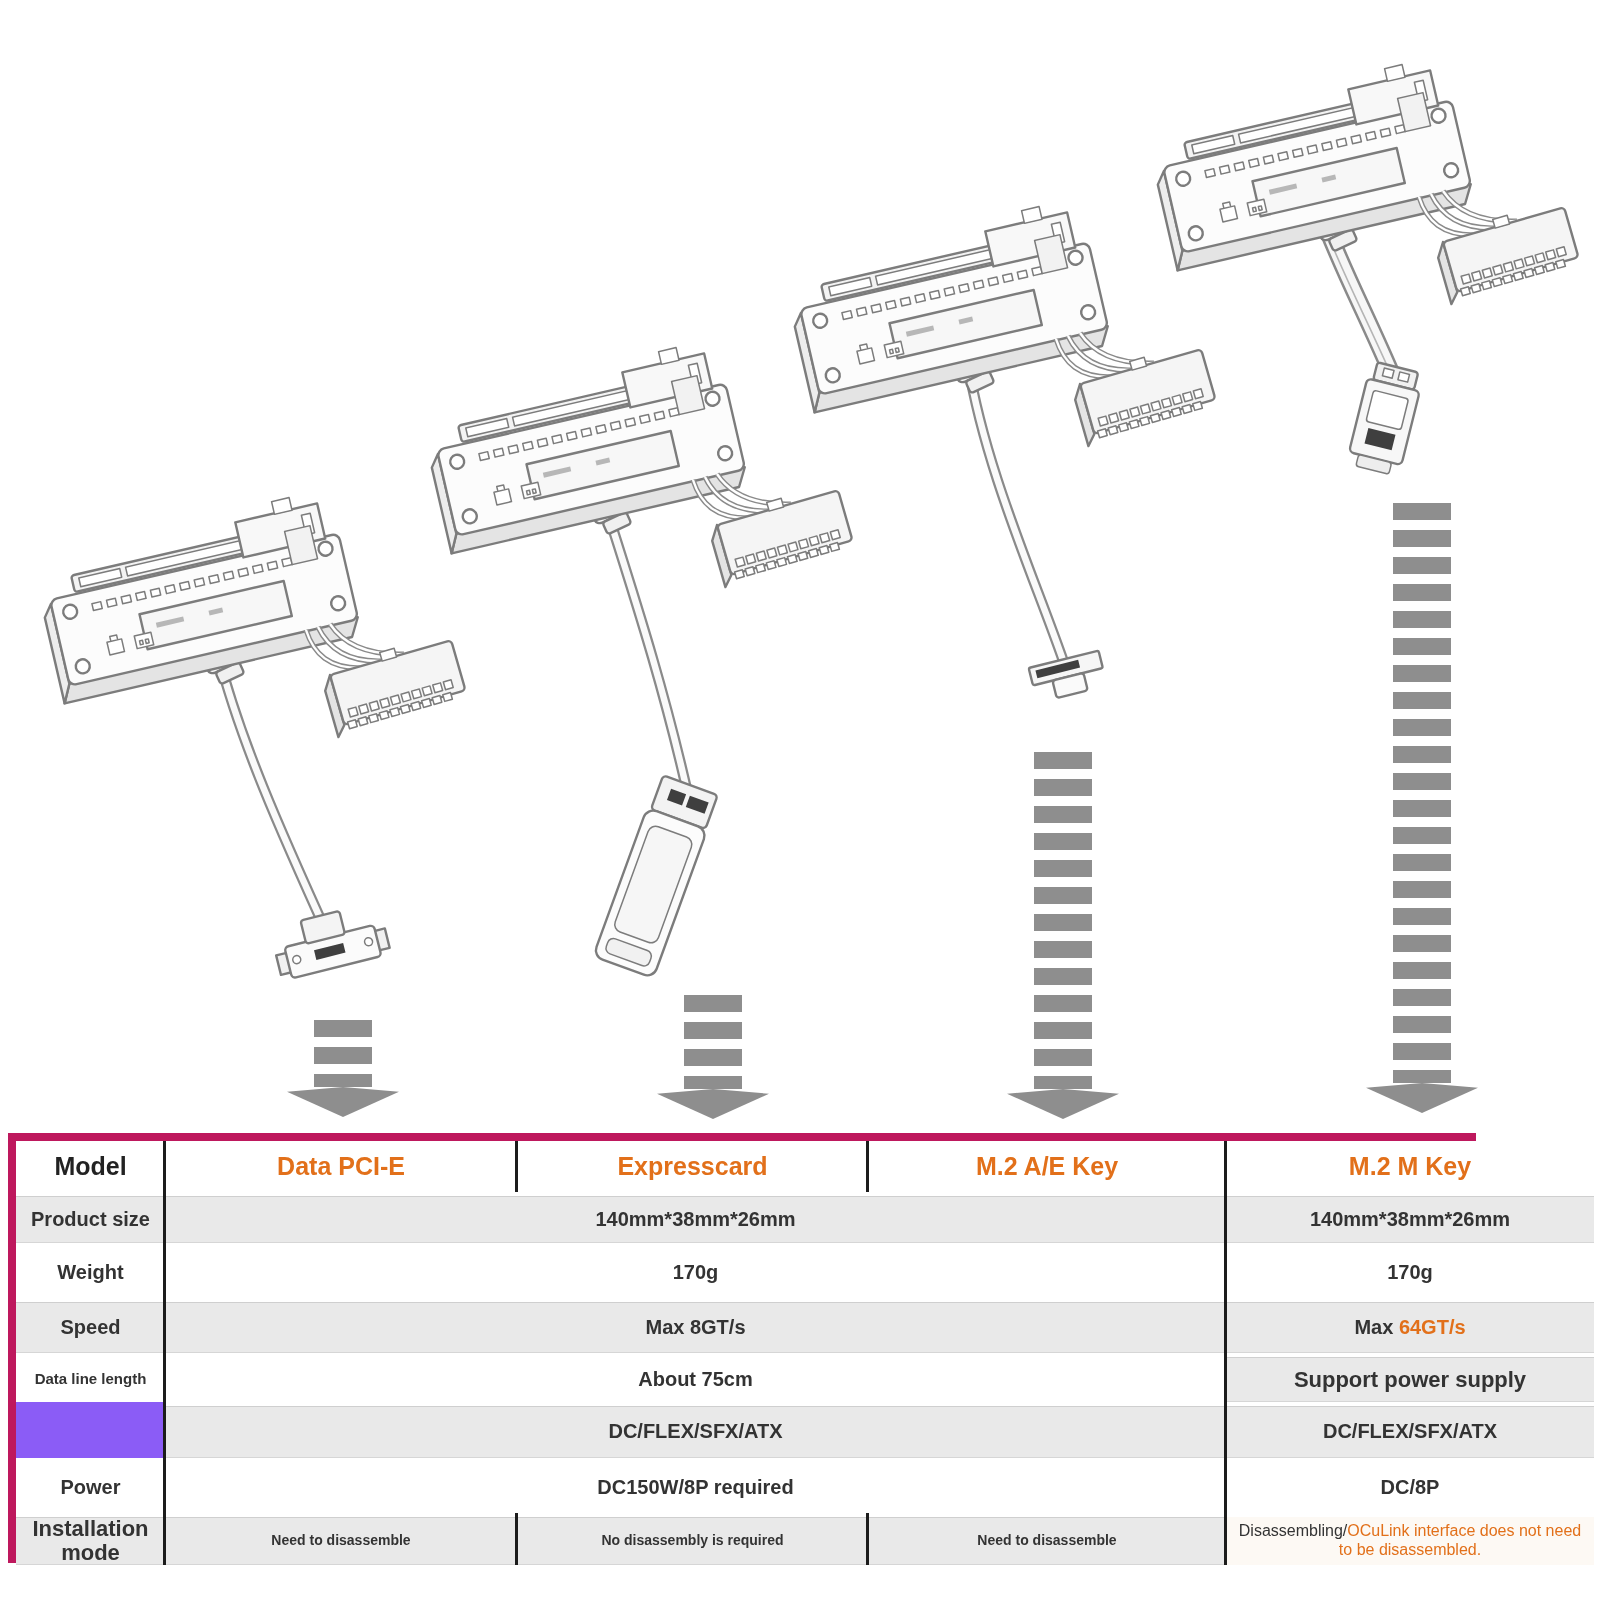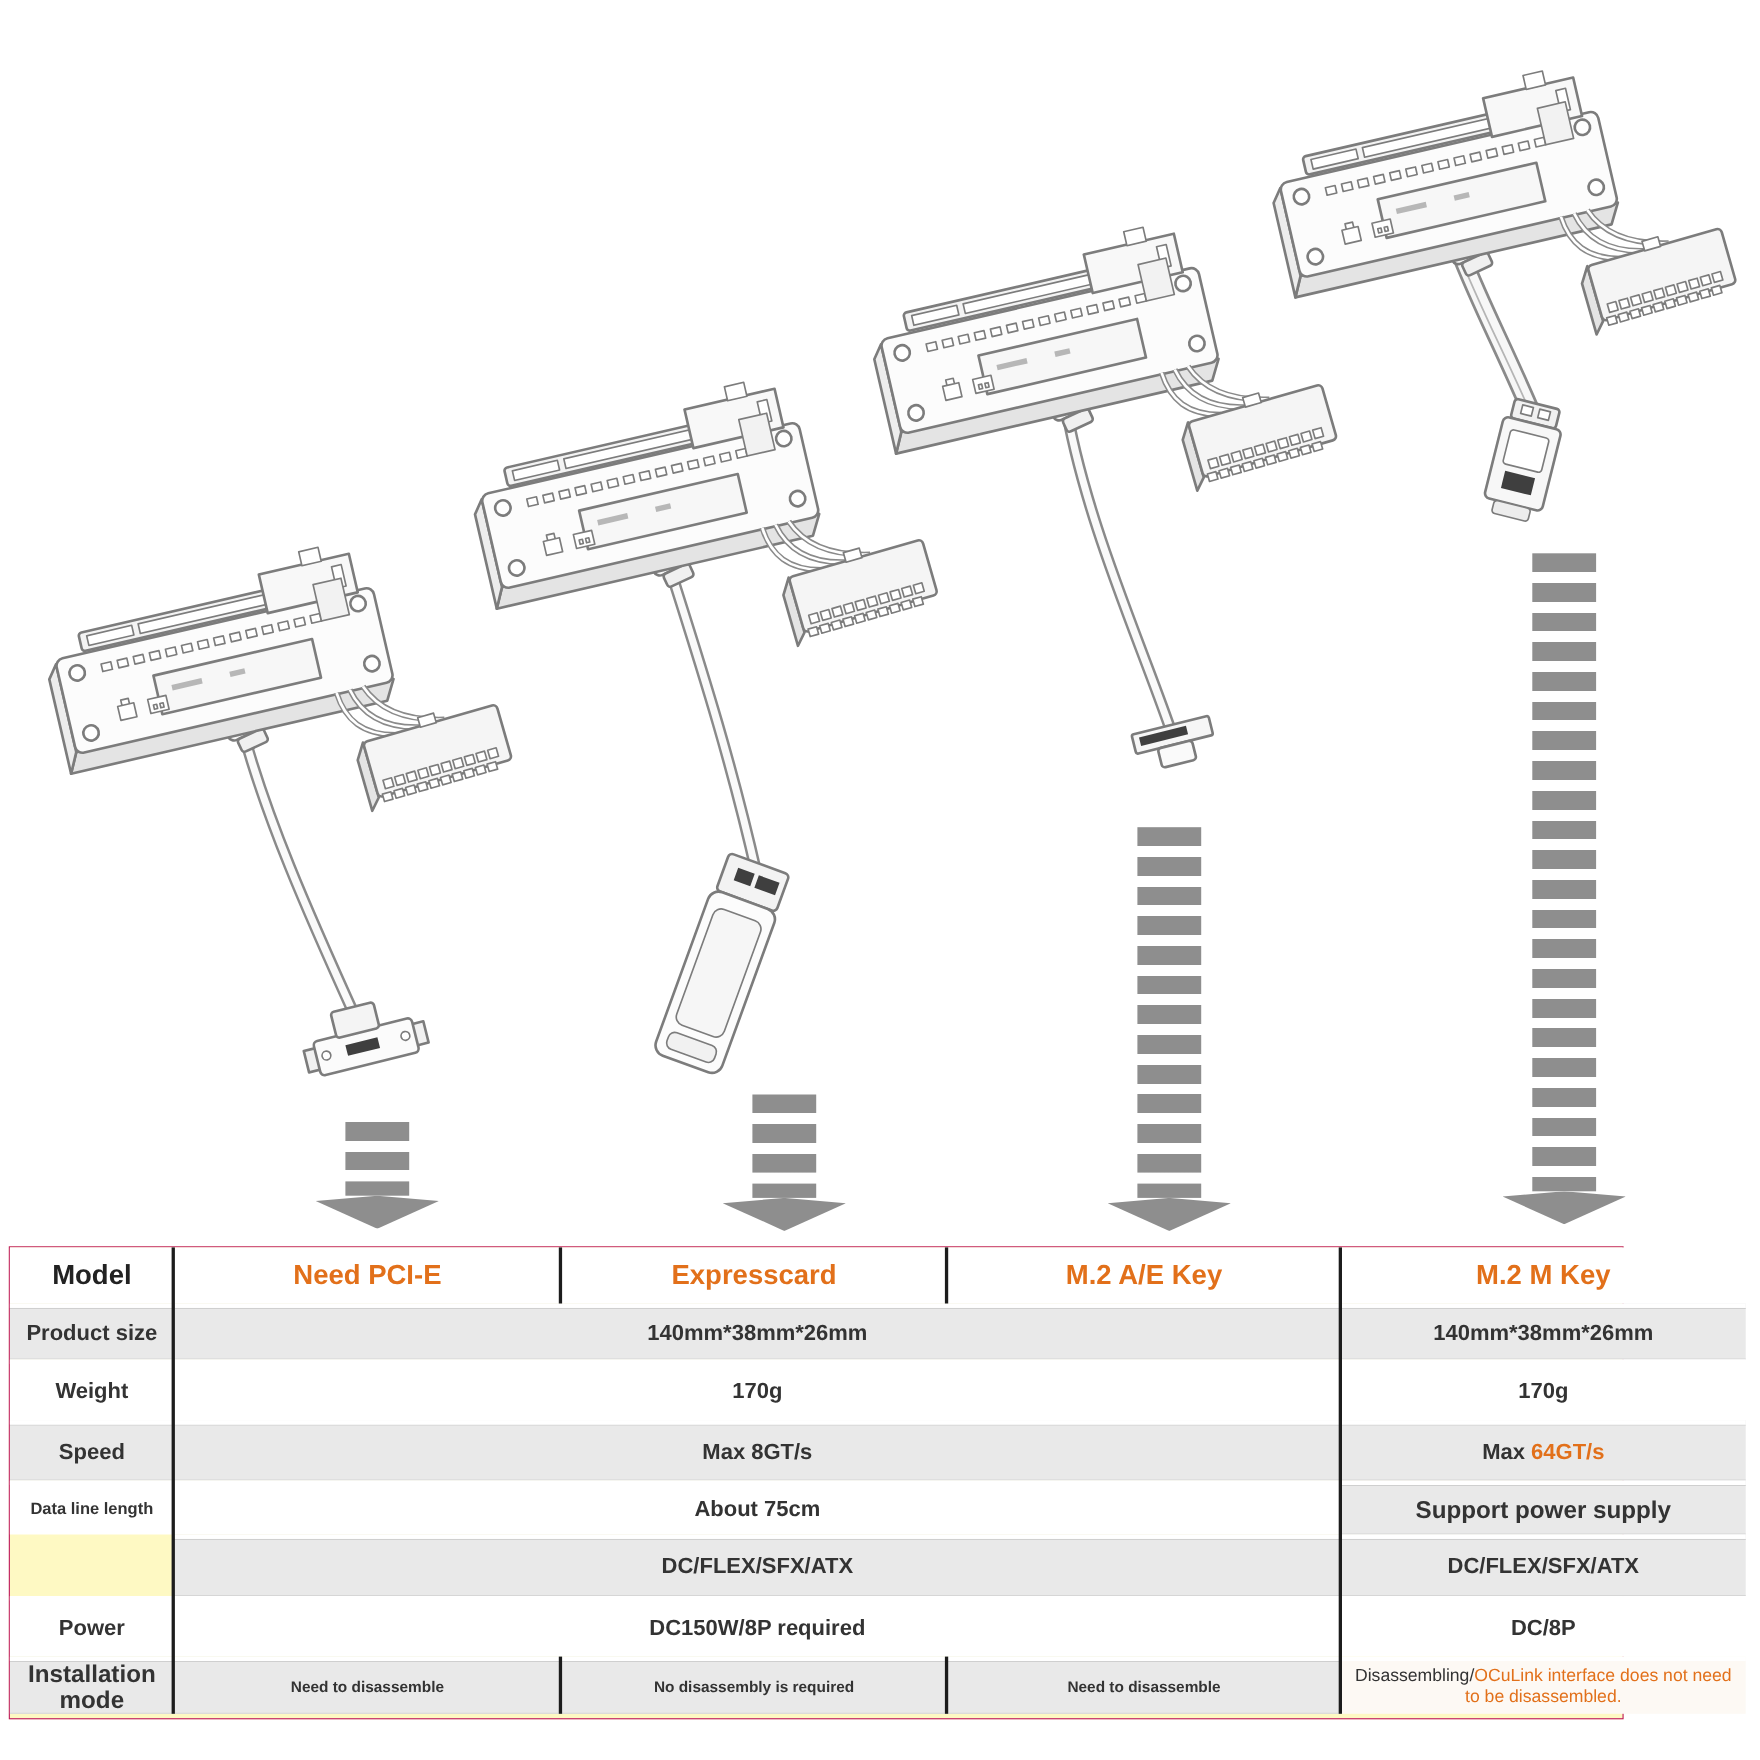--- a/index.html
+++ b/index.html
@@ -24,21 +24,21 @@
 
   
   .arrow{position:absolute;width:112px;display:flex;flex-direction:column;align-items:center}
   .bars{width:58px;background:repeating-linear-gradient(to bottom,#8e8e8e 0 17px,transparent 17px 27px)}
   .stem{width:58px;height:13px;background:#8e8e8e;margin-top:10px}
   .tri{width:112px;height:30px;background:#8e8e8e;
        clip-path:polygon(50% 0,100% 16%,50% 100%,0 16%)}
 
   
   .tbl{position:absolute;left:8px;top:1133px;width:1468px;height:430px;
-       box-sizing:border-box;border:1px solid #be185d;background:#fef9c3;
+       box-sizing:border-box;border:8px solid #be185d;background:#8b5cf6;
        display:grid;grid-template-columns:149px 352px 351px 358px 368px;
        grid-template-rows:51px 51px 55px 55px 49px 56px 55px 52px;}
   .c{display:flex;align-items:center;justify-content:center;text-align:center;
      background:#fff;border-top:4px solid #fff;box-sizing:border-box;
      color:#333;font-weight:700;font-size:20px;line-height:1.08;padding:0 4px}
   .hd{border-top:none;font-size:25px;color:#222}
   .org{color:#e2701a}
   .g{background:#e9e9e9;box-shadow:inset 0 1px 0 #cfcfcf,inset 0 -1px 0 #d6d6d6}
   .sp3{grid-column:2/5}
   .lab-s{font-size:22px}
@@ -180,21 +180,21 @@
   </div>
   <div class="arrow" style="left:1366px;top:503px">
     <div class="bars" style="height:557px"></div>
     <div class="stem"></div>
     <div class="tri"></div>
   </div>
 
   <div class="tbl">
 
     <div class="c hd">Model</div>
-    <div class="c hd org">Need PCI-E</div>
+    <div class="c hd org">Data PCI-E</div>
     <div class="c hd org">Expresscard</div>
     <div class="c hd org">M.2 A/E Key</div>
     <div class="c hd org">M.2 M Key</div>
 
     <div class="c g">Product size</div>
     <div class="c g sp3">140mm*38mm*26mm</div>
     <div class="c g">140mm*38mm*26mm</div>
 
     <div class="c">Weight</div>
     <div class="c sp3">170g</div>

